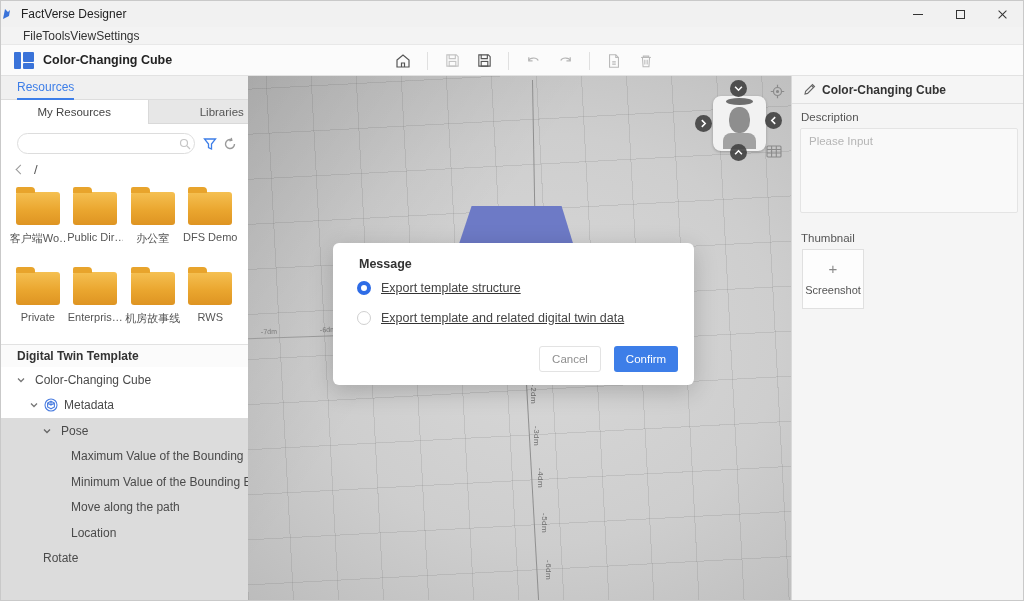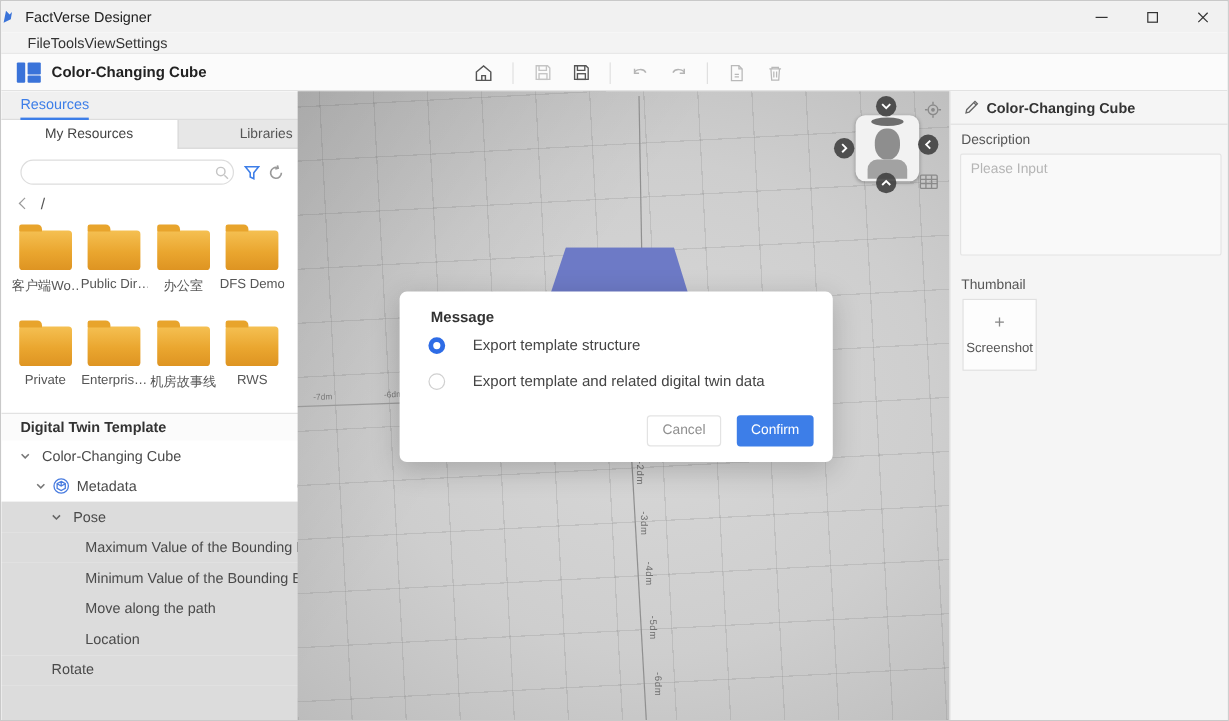--- a/index.html
+++ b/index.html
@@ -115,21 +115,21 @@
   .g-shoulders { position:absolute; left:10px; top:37px; width:33px; height:16px; background:#a2a2a2; border-radius:8px 8px 0 0; }
   .g-btn { position:absolute; width:17px; height:17px; border-radius:50%; background:rgba(62,62,62,0.88);
            display:flex; align-items:center; justify-content:center; }
   .g-btn svg { display:block; }
   .vp-tool { position:absolute; display:flex; align-items:center; justify-content:center; }
 
   
   .dialog { position:absolute; left:332px; top:242px; width:361px; height:142px; background:#fff;
             border-radius:6px; box-shadow:0 6px 24px rgba(0,0,0,0.20); z-index:50; }
   .dlg-title { position:absolute; left:26px; top:14px; font-size:12.5px; font-weight:bold; color:#333; }
-  .dlg-option { position:absolute; left:24px; display:flex; align-items:flex-end; gap:23px; }
+  .dlg-option { position:absolute; left:24px; display:flex; align-items:flex-end; gap:10px;text-decoration:underline; }
   .dlg-op1 { top:38px; } .dlg-op2 { top:68px; }
   .radio { width:14px; height:14px; border-radius:50%; border:1px solid #d0d0d0; background:#fff; flex:0 0 auto; }
   .radio.on { border:4.5px solid #2e6ce6; }
   .dlg-op-label { font-size:12.5px; color:#444; }
   .dlg-btn { position:absolute; height:26px; border-radius:3px; display:flex; align-items:center;
              justify-content:center; font-size:11.5px; }
   .btn-cancel { left:206px; top:103px; width:62px; background:#fff; border:1px solid #e3e3e3; color:#8f8f8f; }
   .btn-confirm { left:281px; top:103px; width:64px; background:#3d7ee8; color:#fff; }
 
   

